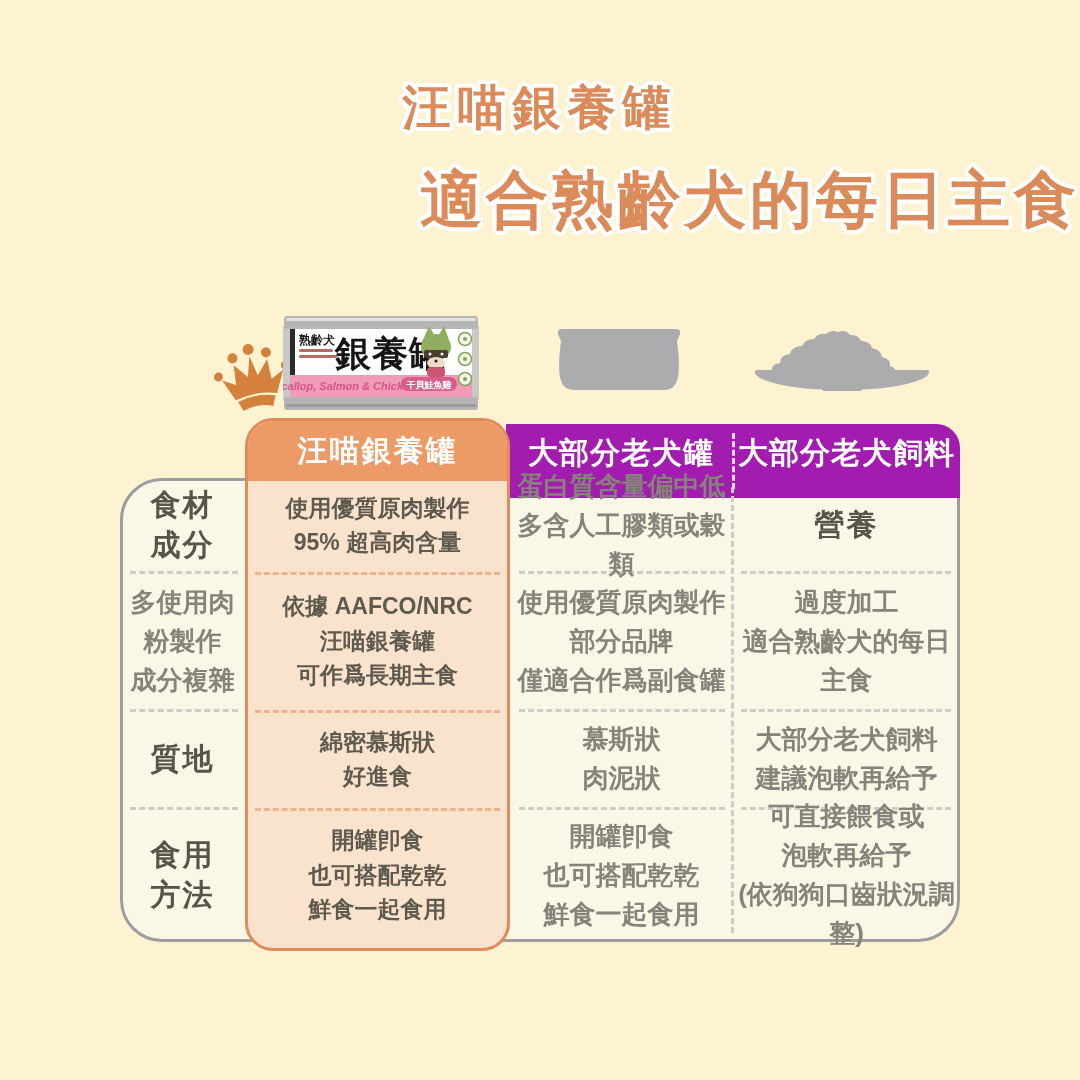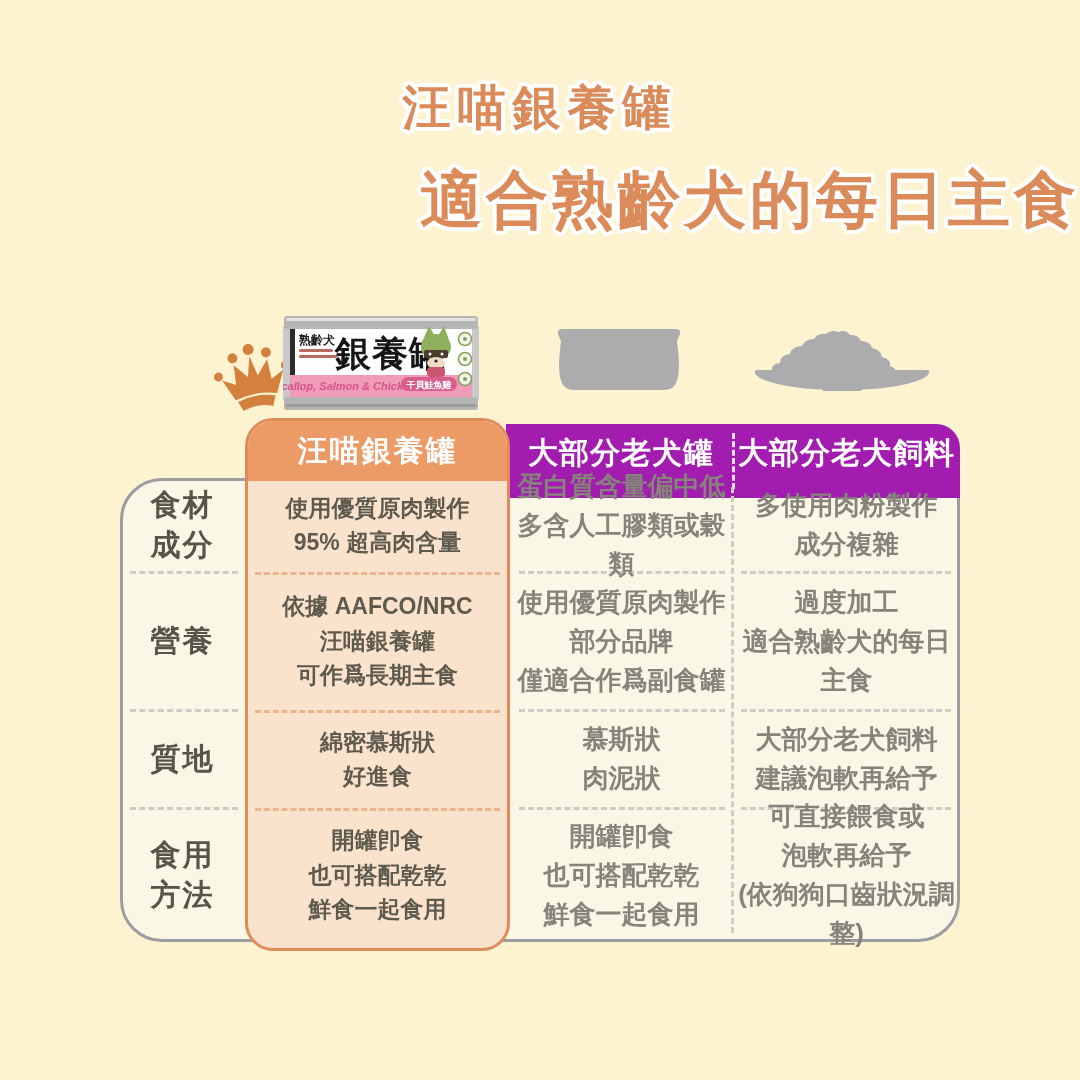--- a/index.html
+++ b/index.html
@@ -192,24 +192,24 @@
   <div class="h-dash" style="left:741px; width:210px; top:807px;"></div>
   <div class="v-dash"></div>
 
   <div class="grid">
     <div class="cell c-label">食材
 成分</div>
     <div class="cell c-ours">使用優質原肉製作
 95% 超高肉含量</div>
     <div class="cell c-other">蛋白質含量偏中低
 多含人工膠類或穀類</div>
+    <div class="cell c-label">營養</div>
+
     <div class="cell c-other">多使用肉粉製作
 成分複雜</div>
-
-    <div class="cell c-label">營養</div>
     <div class="cell c-ours">依據 AAFCO/NRC
 汪喵銀養罐
 可作爲長期主食</div>
     <div class="cell c-other">使用優質原肉製作
 部分品牌
 僅適合作爲副食罐</div>
     <div class="cell c-other">過度加工
 適合熟齡犬的每日主食</div>
 
     <div class="cell c-label">質地</div>

